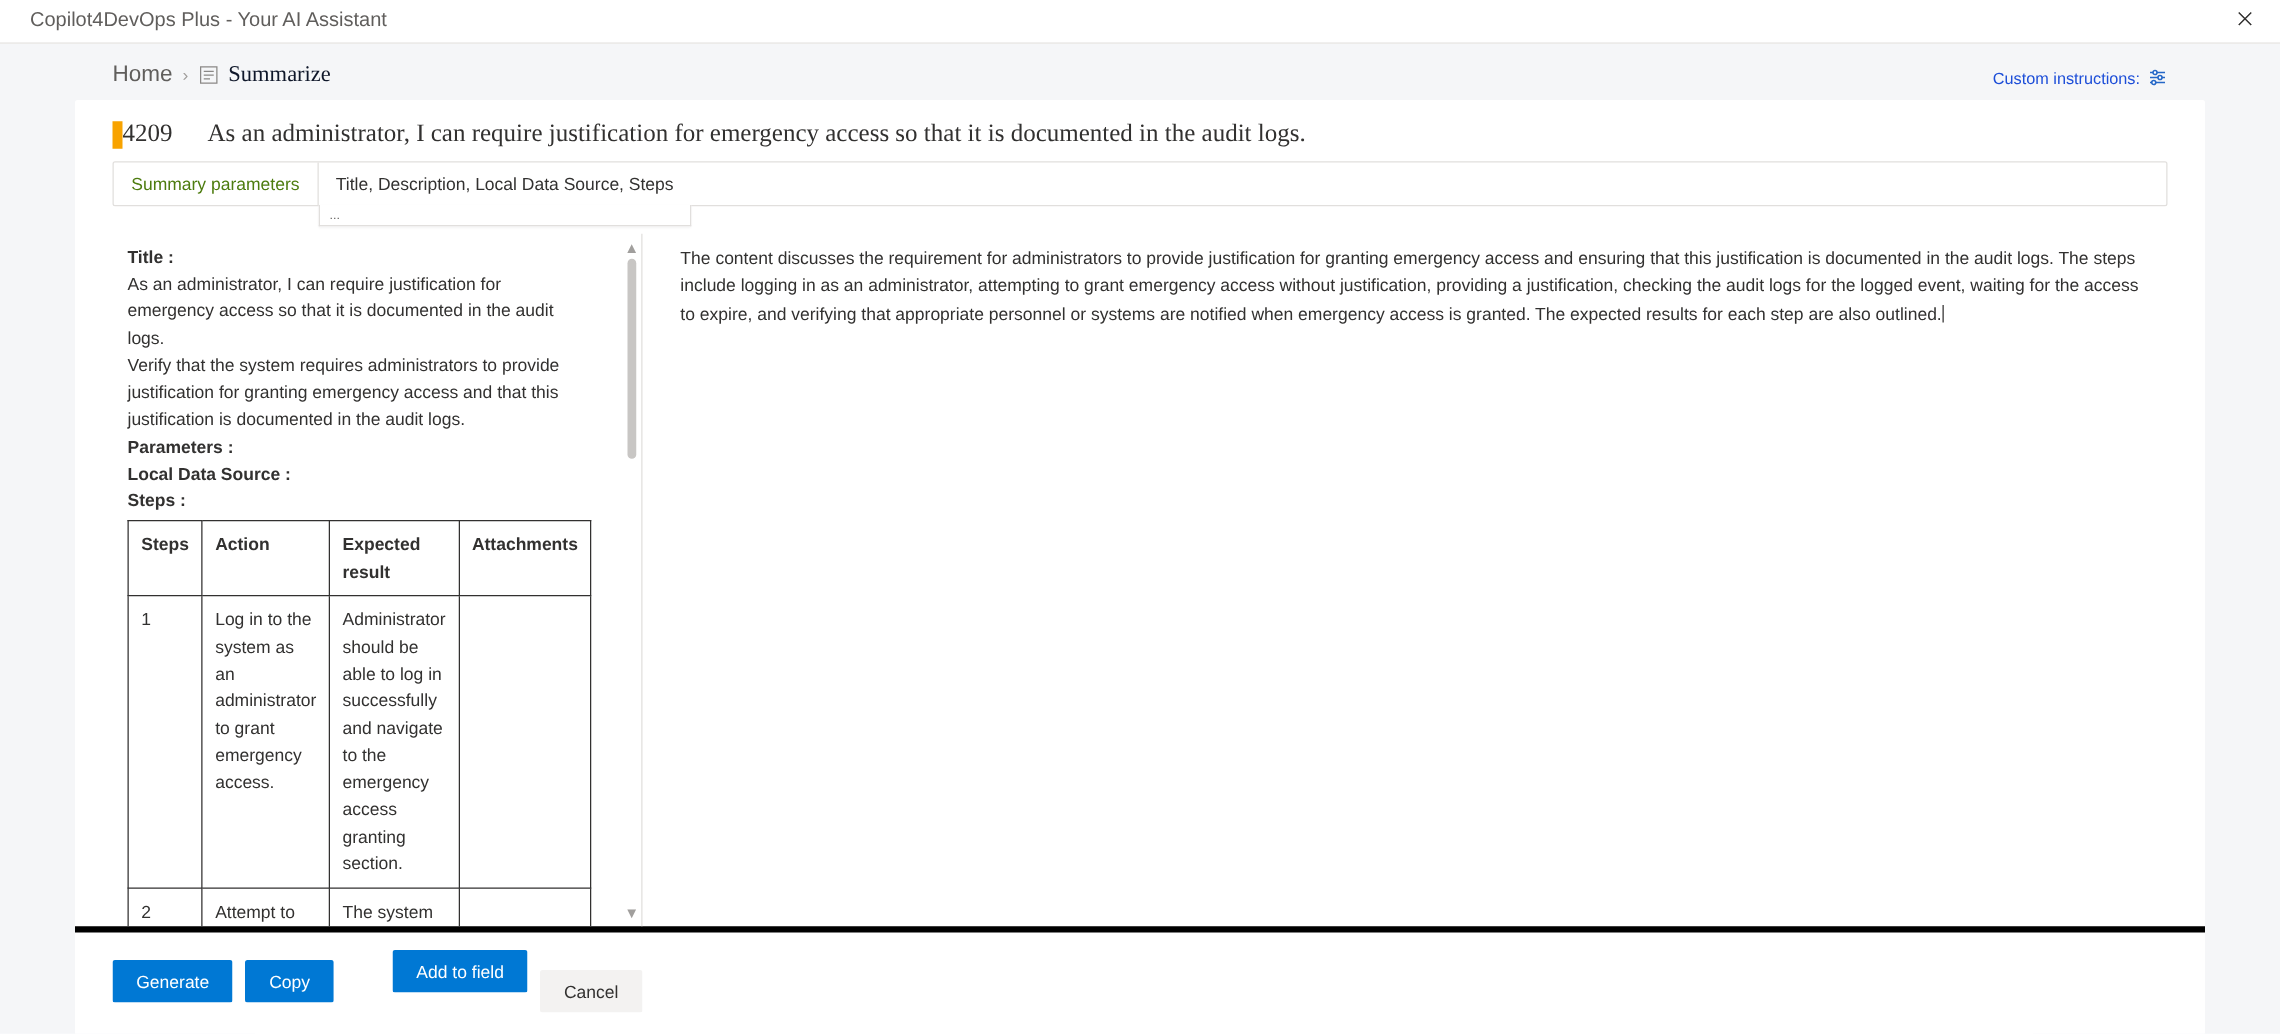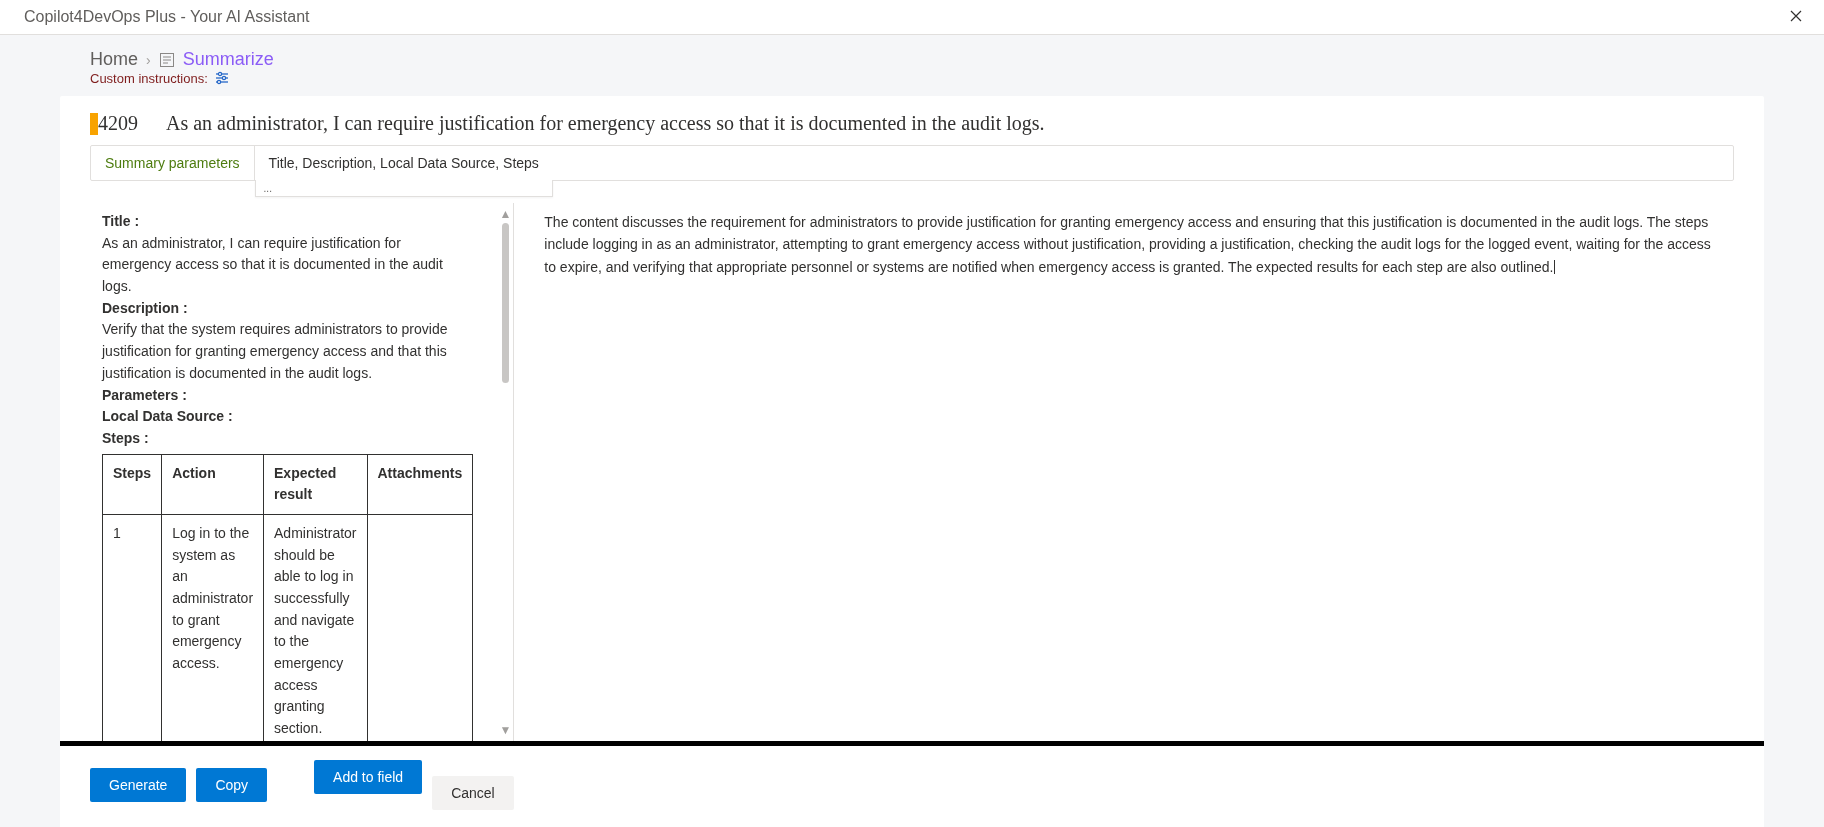--- a/index.html
+++ b/index.html
@@ -36,52 +36,52 @@
   .shell {
     background: #f5f6f8;
     padding: 0 60px;
     height: calc(827px - 34px);
     box-sizing: border-box;
     display: flex;
     flex-direction: column;
   }
   .breadcrumb-row {
     display: flex;
-    align-items: flex-start;
+    align-items: flex-end;
     justify-content: space-between;
     padding: 14px 30px 10px 30px;
-    flex-direction: column;
   }
   .breadcrumb {
     display: flex;
     align-items: center;
     gap: 8px;
     font-size: 18px;
     color: #605e5c;
   }
   .breadcrumb .sep {
     color: #a19f9d;
     font-size: 14px;
   }
   .breadcrumb .glyph {
     width: 16px;
     height: 16px;
     display: inline-flex;
     align-items: center;
     justify-content: center;
   }
   .breadcrumb .current {
-    color: #8b5cf6;
+    color: #0f172a;
+    font-family: Liberation Serif, serif;
   }
   .custom-instr {
     display: flex;
     align-items: center;
     gap: 6px;
     font-size: 13px;
-    color: #7f1d1d;
+    color: #1d4ed8;
     cursor: pointer;
   }
   .custom-instr .gear {
     color: #2567c7;
     display: inline-flex;
   }
   .card {
     background: #fff;
     border-radius: 2px;
     margin: 0 0 0 0;
@@ -323,21 +323,20 @@
     </div>
 
     <div class="content-row">
       <div class="left-pane">
         <div class="scroll-up">▲</div>
         <div class="scroll-thumb"></div>
         <div class="scroll-down">▼</div>
         <div class="left-scroll">
           <div><span class="field-label">Title :</span></div>
           <div>As an administrator, I can require justification for emergency access so that it is documented in the audit logs.</div>
-          <div><span class="field-label">Description :</span></div>
           <div>Verify that the system requires administrators to provide justification for granting emergency access and that this justification is documented in the audit logs.</div>
           <div><span class="field-label">Parameters :</span></div>
           <div><span class="field-label">Local Data Source :</span></div>
           <div><span class="field-label">Steps :</span></div>
           <table class="steps-table">
             <thead>
               <tr>
                 <th>Steps</th>
                 <th>Action</th>
                 <th>Expected result</th>

